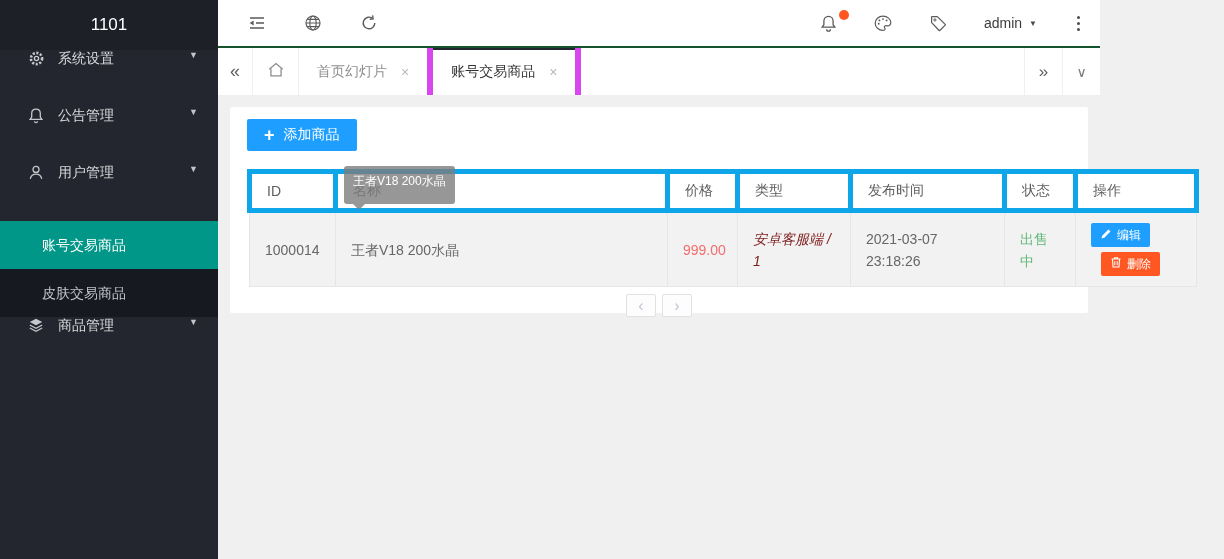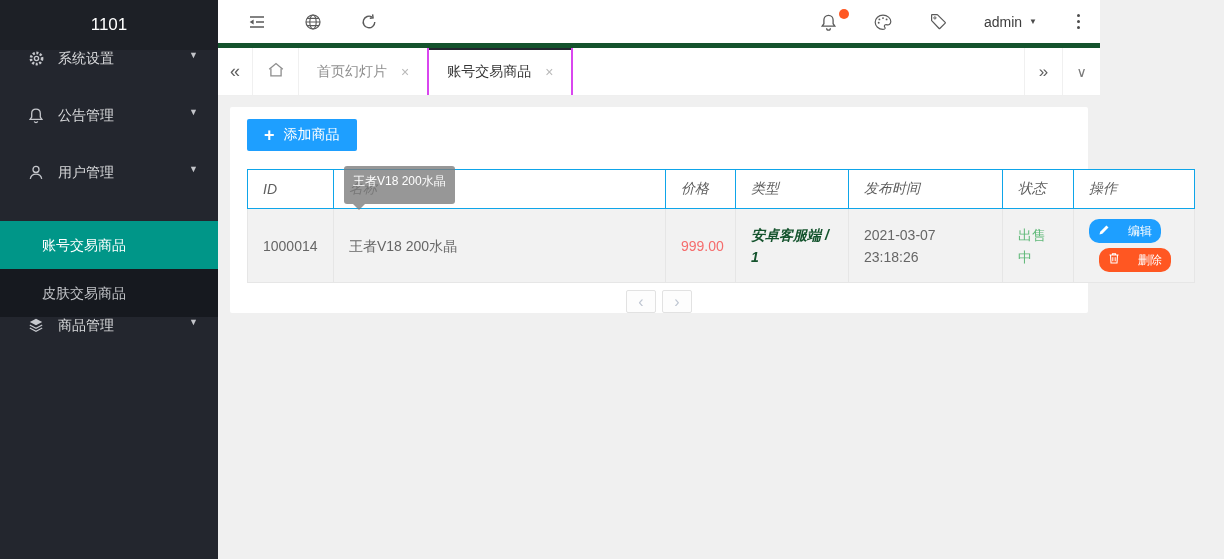--- a/index.html
+++ b/index.html
@@ -14,58 +14,58 @@
   .menu-item .mi-icon { width:17px; height:17px; margin-right:13px; color:#c6c8cd; display:inline-flex; }
   .caret { margin-left:auto; font-size:9px; color:#c3c5ca; }
   .submenu { background:#16191f; }
   .sub-item { height:48px; line-height:48px; padding-left:42px; font-size:14px; color:#c2c4c8; cursor:pointer; }
   .sub-item.active { background:#009688; color:#fff; }
 
   
   .right { flex:1; display:flex; flex-direction:column; min-width:0; }
 
   
-  .navbar { height:48px; background:#fff; border-bottom:5px solid #14532d; display:flex; align-items:center; padding:0 16px 0 30px; }
+  .navbar { height:48px; background:#fff; border-bottom:2px solid #14532d; display:flex; align-items:center; padding:0 16px 0 30px; }
   .nav-left { display:flex; align-items:center; gap:38px; color:#5a5a5a; }
   .nav-ic { display:inline-flex; cursor:pointer; color:#5a5a5a; }
   .nav-right { margin-left:auto; display:flex; align-items:center; gap:36px; color:#595959; }
   .bell-wrap { position:relative; display:inline-flex; }
   .bell-dot { position:absolute; top:-4px; right:-12px; width:10px; height:10px; border-radius:50%; background:#ff5722; }
   .admin { display:flex; align-items:center; gap:7px; font-size:14px; color:#3d3d3d; cursor:pointer; }
   .admin .caret-dn { font-size:8px; color:#4a4a4a; }
   .kebab { display:flex; flex-direction:column; align-items:center; cursor:pointer; padding:2px 4px; }
   .kebab i { width:3px; height:3px; border-radius:50%; background:#4c4c4c; margin:1.5px 0; }
 
   
   .tabbar { height:48px; background:#fff; display:flex; align-items:stretch; border-bottom:1px solid #efefef; }
   .tb-btn { width:35px; display:flex; align-items:center; justify-content:center; border-right:1px solid #f0f0f0; color:#5f5f5f; font-size:18px; cursor:pointer; }
   .tab-home { width:46px; display:flex; align-items:center; justify-content:center; border-right:1px solid #f0f0f0; color:#8d8d8d; cursor:pointer; }
-  .tab { display:flex; align-items:center; gap:14px; padding:0 18px; font-size:14px; color:#8f8f8f; border-right:2px solid #d946ef; position:relative; cursor:pointer; }
+  .tab { display:flex; align-items:center; gap:14px; padding:0 18px; font-size:14px; color:#8f8f8f; border-right:6px solid #d946ef; position:relative; cursor:pointer; }
   .tab .x { color:#b9b9b9; font-size:14px; }
   .tab.active { color:#333; }
   .tab.active::before { content:""; position:absolute; top:0; left:0; right:0; height:2px; background:#23262e; }
   .tabbar-sp { flex:1; }
   .tb-right { width:38px; display:flex; align-items:center; justify-content:center; border-left:1px solid #f0f0f0; color:#5f5f5f; font-size:17px; cursor:pointer; }
   .tb-right.dn { font-size:14px; color:#7a7a7a; }
 
   
   .content { flex:1; background:#f0f0f0; padding:11px 12px 0; }
   .card { background:#fff; height:206px; border-radius:2px; padding:12px 17px 0; position:relative; }
   .add-btn { display:inline-flex; align-items:center; gap:9px; height:32px; padding:0 17px; background:#1e9fff; color:#fff; border:none; border-radius:2px; font-size:14px; cursor:pointer; font-family:inherit; }
   .add-btn .plus { font-size:18px; font-weight:bold; line-height:1; }
 
   table.grid { border-collapse:collapse; margin-top:18px; width:947px; table-layout:fixed; }
-  .grid th { height:39px; text-align:left; padding:0 15px; font-weight:400; font-size:14px; color:#5e5e5e; background:#fff; border:1px solid #0ea5e9;font-style:italic; }
+  .grid th { height:39px; text-align:left; padding:0 15px; font-weight:400; font-size:14px; color:#5e5e5e; background:#fff; border:5px solid #0ea5e9; }
   .grid td { background:#f2f2f2; border:1px solid #e6e6e6; padding:10px 15px; font-size:14px; color:#666; line-height:22px; vertical-align:middle; height:67px; }
   .c-id{width:86px;} .c-name{width:332px;} .c-price{width:70px;} .c-type{width:113px;}
   .c-time{width:154px;} .c-status{width:71px;} .c-ops{width:121px;}
   td.price { color:#f56c6c; }
-  td.type { color:#14532d; font-style:italic; word-break:break-all;font-weight:bold; }
+  td.type { color:#7f1d1d; font-style:italic; word-break:break-all; }
   td.status { color:#5fb878; word-break:break-all; }
-  .btn-edit,.btn-del { display:inline-flex; align-items:center; gap:18px; height:24px; padding:0 9px; border:none; border-radius:10px; color:#fff; font-size:12px; cursor:pointer; font-family:Liberation Sans, sans-serif; }
+  .btn-edit,.btn-del { display:inline-flex; align-items:center; gap:5px; height:24px; padding:0 9px; border:none; border-radius:2px; color:#fff; font-size:12px; cursor:pointer; font-family:Liberation Sans, sans-serif; }
   .btn-edit { background:#1e9fff; }
   .btn-del { background:#ff5722; margin-left:10px; margin-top:5px; }
 
   .tooltip { position:absolute; left:114px; top:59px; background:rgba(125,125,125,0.8); color:#fff; font-size:12px; padding:7px 9px 14px; border-radius:3px; white-space:nowrap; z-index:5; }
   .tooltip::after { content:""; position:absolute; top:100%; left:9px; border:6px solid transparent; border-top-color:rgba(125,125,125,0.8); }
 
   .pagination { display:flex; justify-content:center; gap:6px; margin-top:7px; }
   .page-btn { width:30px; height:23px; background:#fdfdfd; border:1px solid #e2e2e2; border-radius:2px; display:flex; align-items:center; justify-content:center; color:#bfc6d2; font-size:16px; line-height:1; cursor:pointer; }
 </style>
 </head>

